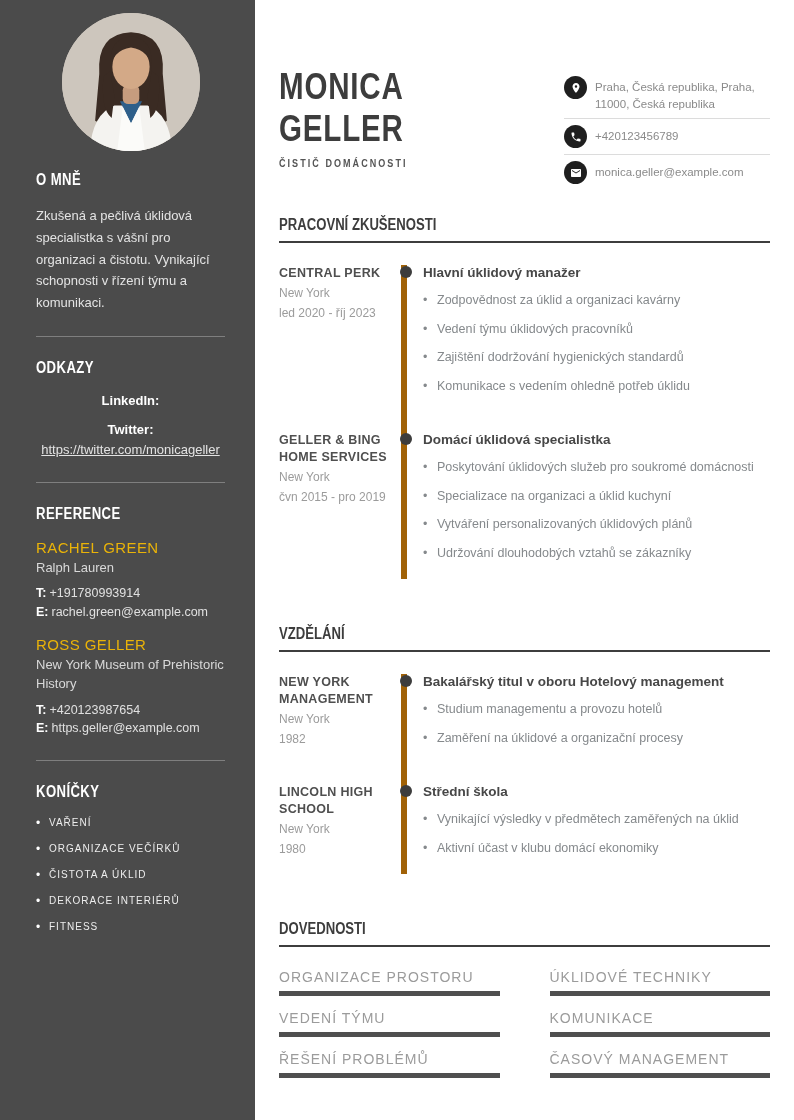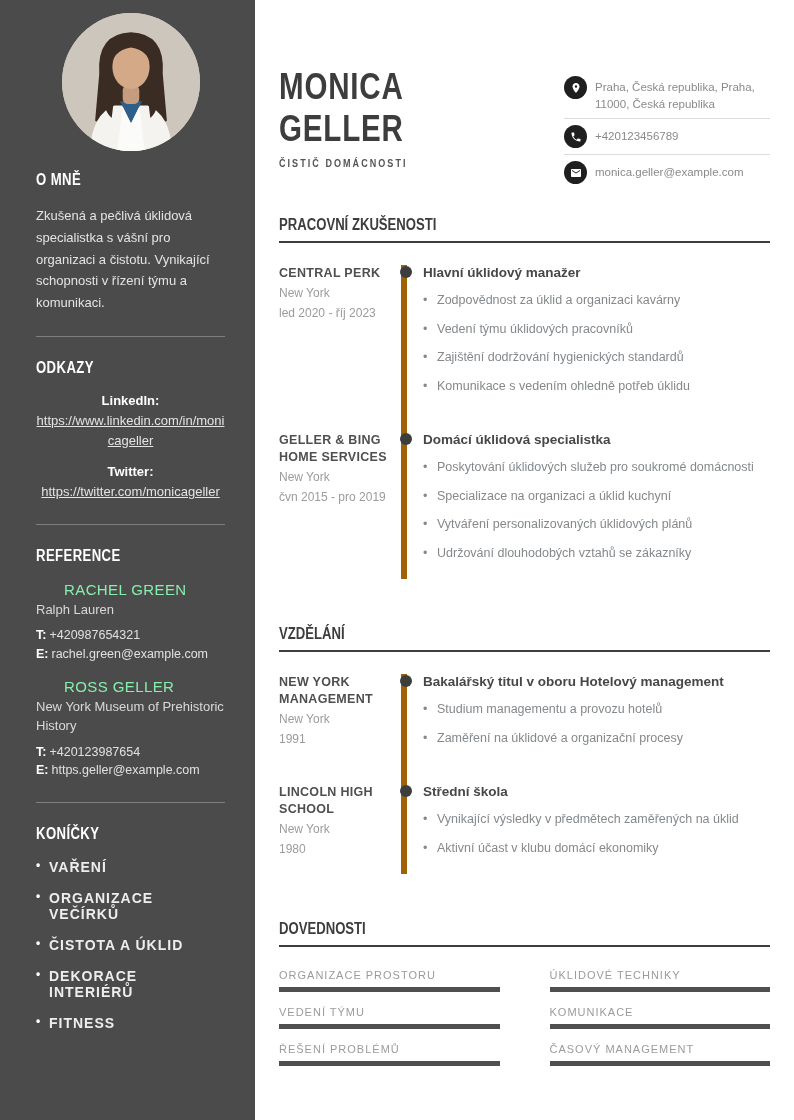--- a/index.html
+++ b/index.html
@@ -27,28 +27,28 @@
   .cond { display: inline-block; transform: scaleX(0.82); transform-origin: 0 50%; }
   .side-about-text { font-size: 13px; line-height: 1.68; color: #e3e3e3; }
   .side-divider { border: none; border-top: 1px solid #7f7f7f; margin: 22px 0; }
   .link-item { margin-bottom: 14px; text-align: center; }
   .link-label { font-size: 13px; font-weight: bold; color: #ffffff; margin-bottom: 3px; }
   .link-url {
     font-size: 13px; color: #e3e3e3; text-decoration: underline;
     word-break: break-all; line-height: 1.5; display: block; cursor: pointer;
   }
   .ref-item { margin-bottom: 14px; }
-  .ref-name { font-size: 15px; color: #86efac; letter-spacing: 0.4px; margin-left: 28px; }
+  .ref-name { font-size: 15px; color: #eab308; letter-spacing: 0.4px; }
   .ref-company { font-size: 13px; color: #d9d9d9; line-height: 1.45; margin: 3px 0 7px 0; }
   .ref-line { font-size: 12.5px; color: #e0e0e0; line-height: 1.5; }
   .ref-line b { color: #ffffff; margin-right: 3px; }
   .hobby-list { list-style: none; }
   .hobby-list li {
-    font-size: 14px; letter-spacing: 1px; color: #ededed;
-    margin-bottom: 15px; padding-left: 13px; position: relative; font-weight: bold;
+    font-size: 10px; letter-spacing: 1px; color: #ededed;
+    margin-bottom: 15px; padding-left: 13px; position: relative;
   }
   .hobby-list li::before { content: "•"; position: absolute; left: 0; top: -1px; color: #ffffff; font-size: 12px; }
 
   
   .content { flex: 1; padding: 56px 24px 0 24px; color: #3d3d3d; }
   .top-header { display: flex; align-items: flex-start; }
   .name-block { margin-top: 10px; }
   .name-line { font-size: 36px; line-height: 1.16; font-weight: bold; color: #3d3d3d; letter-spacing: 1px; }
   .job-title { font-size: 11px; font-weight: bold; letter-spacing: 2.5px; color: #555555; margin-top: 7px; }
   .contact-block { margin-left: auto; width: 206px; margin-top: 14px; }
@@ -79,21 +79,21 @@
   .entry-role { font-size: 13.5px; font-weight: bold; color: #474747; }
   .entry-bullets { list-style: none; margin-top: 12px; }
   .entry-bullets li {
     font-size: 12.5px; color: #85898c; line-height: 1.4;
     margin-bottom: 11px; padding-left: 14px; position: relative;
   }
   .entry-bullets li::before { content: "•"; position: absolute; left: 0; color: #85898c; }
 
   .bar-grid { display: grid; grid-template-columns: 1fr 1fr; column-gap: 50px; }
   .bar-item { margin-bottom: 14px; }
-  .bar-label { font-size: 11px; letter-spacing: 1px; color: #9b9b9b; margin-bottom: 6px; white-space: nowrap; }
+  .bar-label { font-size: 14px; letter-spacing: 1px; color: #9b9b9b; margin-bottom: 6px; white-space: nowrap; }
   .bar-track { height: 5px; background: #e4e4e4; width: 100%; }
   .bar-fill { height: 100%; background: #4f4f4f; }
 </style>
 </head>
 <body>
 
 <div class="page">
 
   <aside class="sidebar">
 
@@ -116,37 +116,36 @@
       <h2 class="side-title"><span class="cond">O MNĚ</span></h2>
       <p class="side-about-text">Zkušená a pečlivá úklidová specialistka s vášní pro organizaci a čistotu. Vynikající schopnosti v řízení týmu a komunikaci.</p>
     </section>
 
     <hr class="side-divider">
 
     <section>
       <h2 class="side-title"><span class="cond">ODKAZY</span></h2>
       <div class="link-item">
         <div class="link-label">LinkedIn:</div>
-        <a class="link-url">https://www.linkedin.com/in/monicageller</a>
       </div>
       <div class="link-item">
         <div class="link-label">Twitter:</div>
         <a class="link-url">https://twitter.com/monicageller</a>
       </div>
     </section>
 
     <hr class="side-divider">
 
     <section>
       <h2 class="side-title"><span class="cond">REFERENCE</span></h2>
 
       <div class="ref-item">
         <div class="ref-name">RACHEL GREEN</div>
         <div class="ref-company">Ralph Lauren</div>
-        <div class="ref-line"><b>T:</b><span>+420987654321</span></div>
+        <div class="ref-line"><b>T:</b><span>+191780993914</span></div>
         <div class="ref-line"><b>E:</b><span>rachel.green@example.com</span></div>
       </div>
 
       <div class="ref-item">
         <div class="ref-name">ROSS GELLER</div>
         <div class="ref-company">New York Museum of Prehistoric History</div>
         <div class="ref-line"><b>T:</b><span>+420123987654</span></div>
         <div class="ref-line"><b>E:</b><span>https.geller@example.com</span></div>
       </div>
     </section>
@@ -247,21 +246,21 @@
     </section>
 
     <section class="main-section tight">
       <h2 class="sec-title"><span class="cond">VZDĚLÁNÍ</span></h2>
       <hr class="sec-rule">
 
       <div class="entry">
         <div class="entry-left">
           <div class="entry-org">NEW YORK MANAGEMENT</div>
           <div class="entry-muted">New York</div>
-          <div class="entry-muted">1991</div>
+          <div class="entry-muted">1982</div>
         </div>
         <div class="entry-right">
           <span class="entry-dot"></span>
           <h3 class="entry-role">Bakalářský titul v oboru Hotelový management</h3>
           <ul class="entry-bullets">
             <li>Studium managementu a provozu hotelů</li>
             <li>Zaměření na úklidové a organizační procesy</li>
           </ul>
         </div>
       </div>

